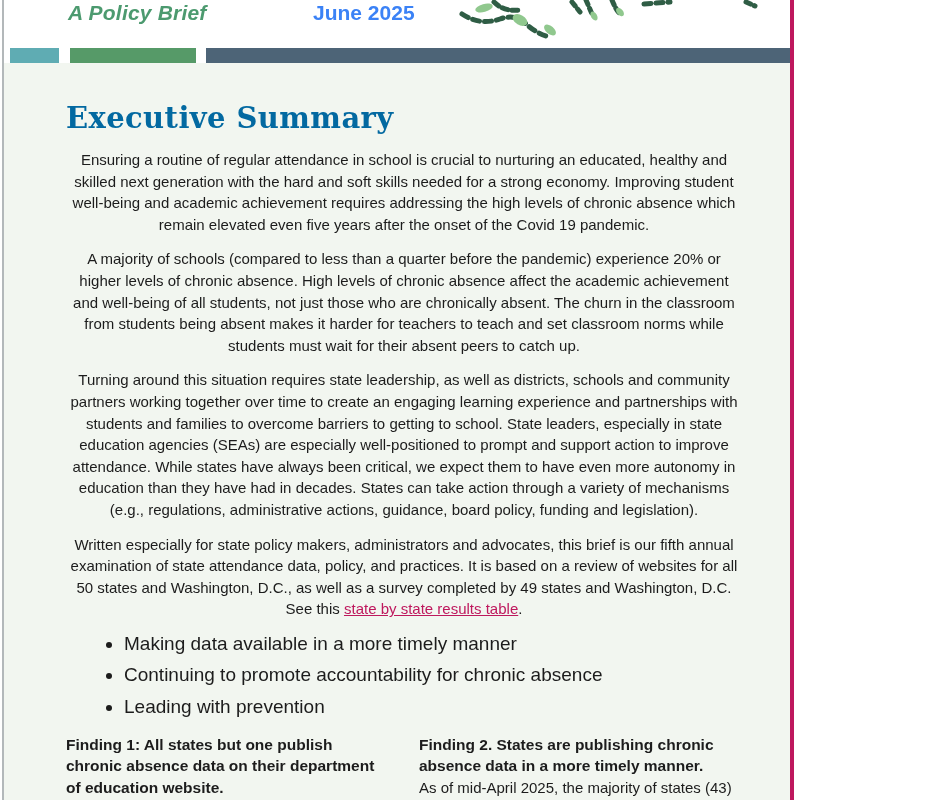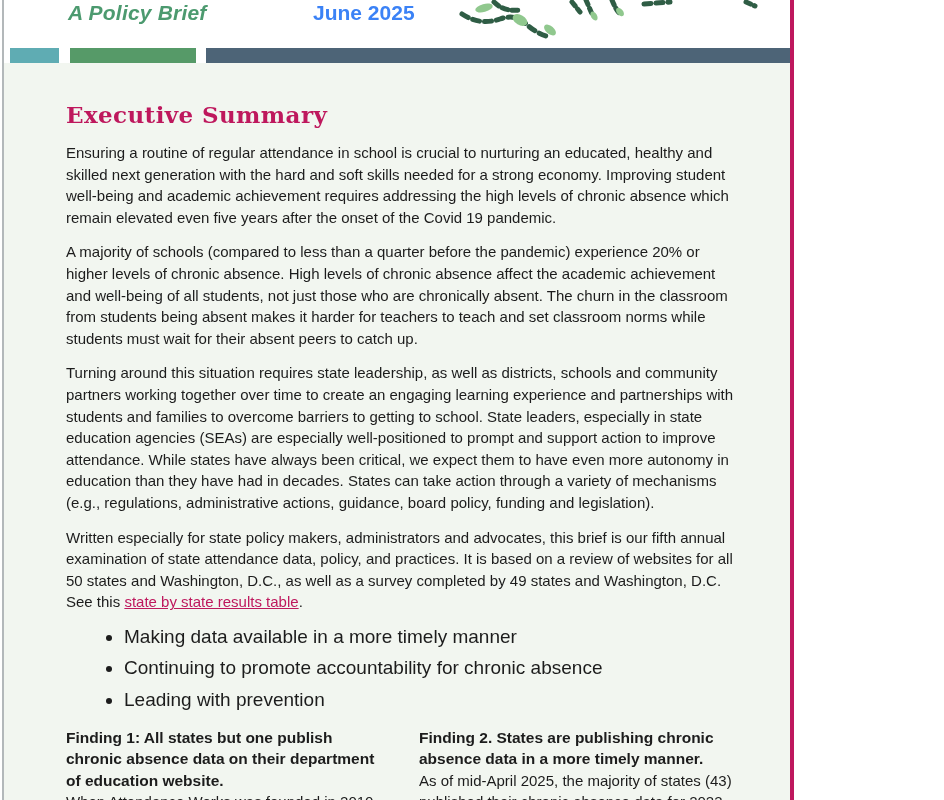--- a/index.html
+++ b/index.html
@@ -51,29 +51,30 @@
   .bar-green { width: 126px; background: #569a68; }
   .bar-slate { flex: 1;      background: #4d6477; }
   
   .main {
     padding: 0 48px 0 62px;
     color: #1c1c1c;
   }
   .exec-heading {
     font-family: "DejaVu Serif", serif;
     font-weight: bold;
-    font-size: 23px;
-    color: #be185d;
+    font-size: 29px;
+    color: #0369a1;
     letter-spacing: 0.4px;
     margin: 38px 0 14px 0;
   }
   .body-p {
     font-size: 15px;
     line-height: 21.6px;
     margin: 0 0 13px 0;
+    text-align: center;
   }
   .results-link {
     color: #be185d;
     text-decoration: underline;
     cursor: pointer;
   }
   .focus-list {
     margin: 13px 0 13px 0;
     padding-left: 58px;
     list-style: disc;

